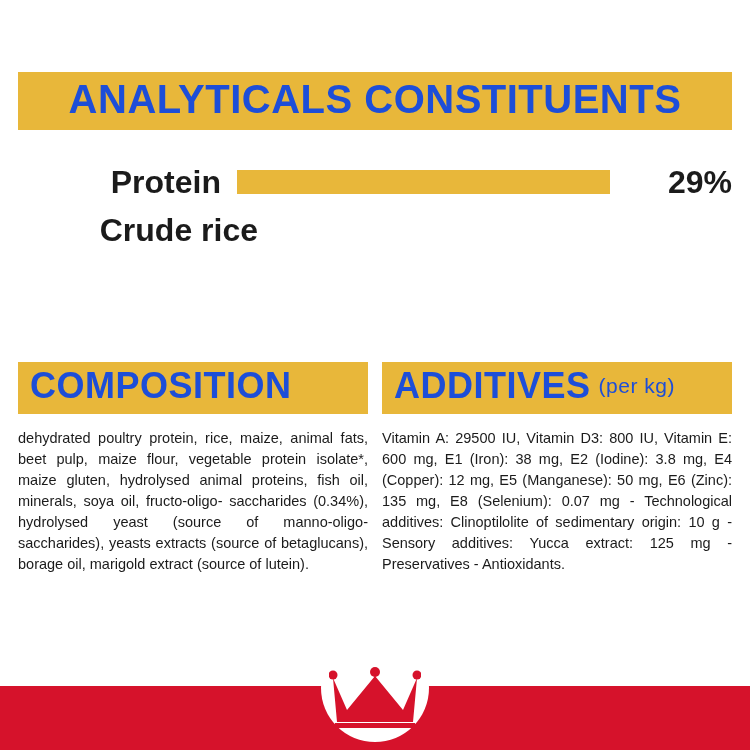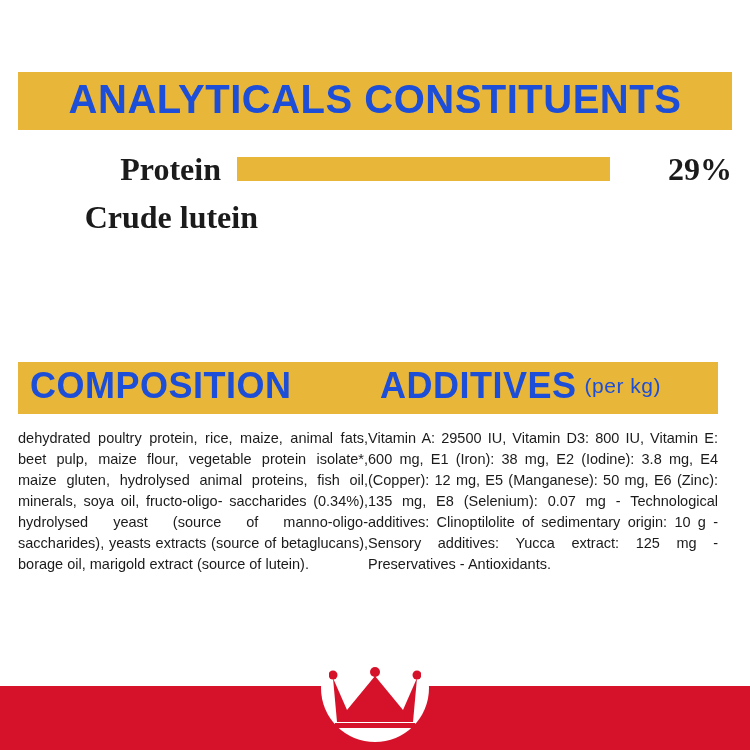--- a/index.html
+++ b/index.html
@@ -34,22 +34,21 @@
     align-items: center;
   }
   .analyticals .band-title {
     height: 58px;
     font-size: 40px;
     justify-content: center;
     padding-bottom: 4px;
   }
 
   .bars {
-    margin-top: 18px;
-    font-family: Liberation Serif, serif;
+    margin-top: 31px;
   }
   .bar-row {
     display: flex;
     align-items: center;
     height: 42px;
     margin-bottom: 6px;
   }
   .bar-label {
     width: 256px;
     text-align: right;
@@ -79,20 +78,21 @@
     white-space: nowrap;
   }
 
   
   .columns {
     position: absolute;
     top: 362px;
     left: 18px;
     width: 714px;
     display: flex;
+    gap: 14px;
   }
   .col {
     width: 350px;
   }
   .col .band-title {
     height: 52px;
     font-size: 36px;
     padding: 0 12px 4px 12px;
     white-space: nowrap;
     overflow: hidden;
@@ -158,21 +158,21 @@
       <div class="bar-row">
         <div class="bar-label">Protein</div>
         <div class="bar-track">
           <div class="bar-fill" style="width:373px"></div>
           <div class="bar-value">29%</div>
         </div>
       </div>
 
 
       <div class="bar-row">
-        <div class="bar-label">Crude lutein</div>
+        <div class="bar-label">Crude rice</div>
       </div>
 
     </div>
   </section>
 
   <div class="columns">
 
     <section class="col">
       <div class="band-title">COMPOSITION</div>
       <p class="col-body">dehydrated poultry protein, rice, maize, animal fats, beet pulp, maize flour, vegetable protein isolate*, maize gluten, hydrolysed animal proteins, fish oil, minerals, soya oil, fructo-oligo- saccharides (0.34%), hydrolysed yeast (source of manno-oligo-saccharides), yeasts extracts (source of betaglucans), borage oil, marigold extract (source of lutein).</p>

